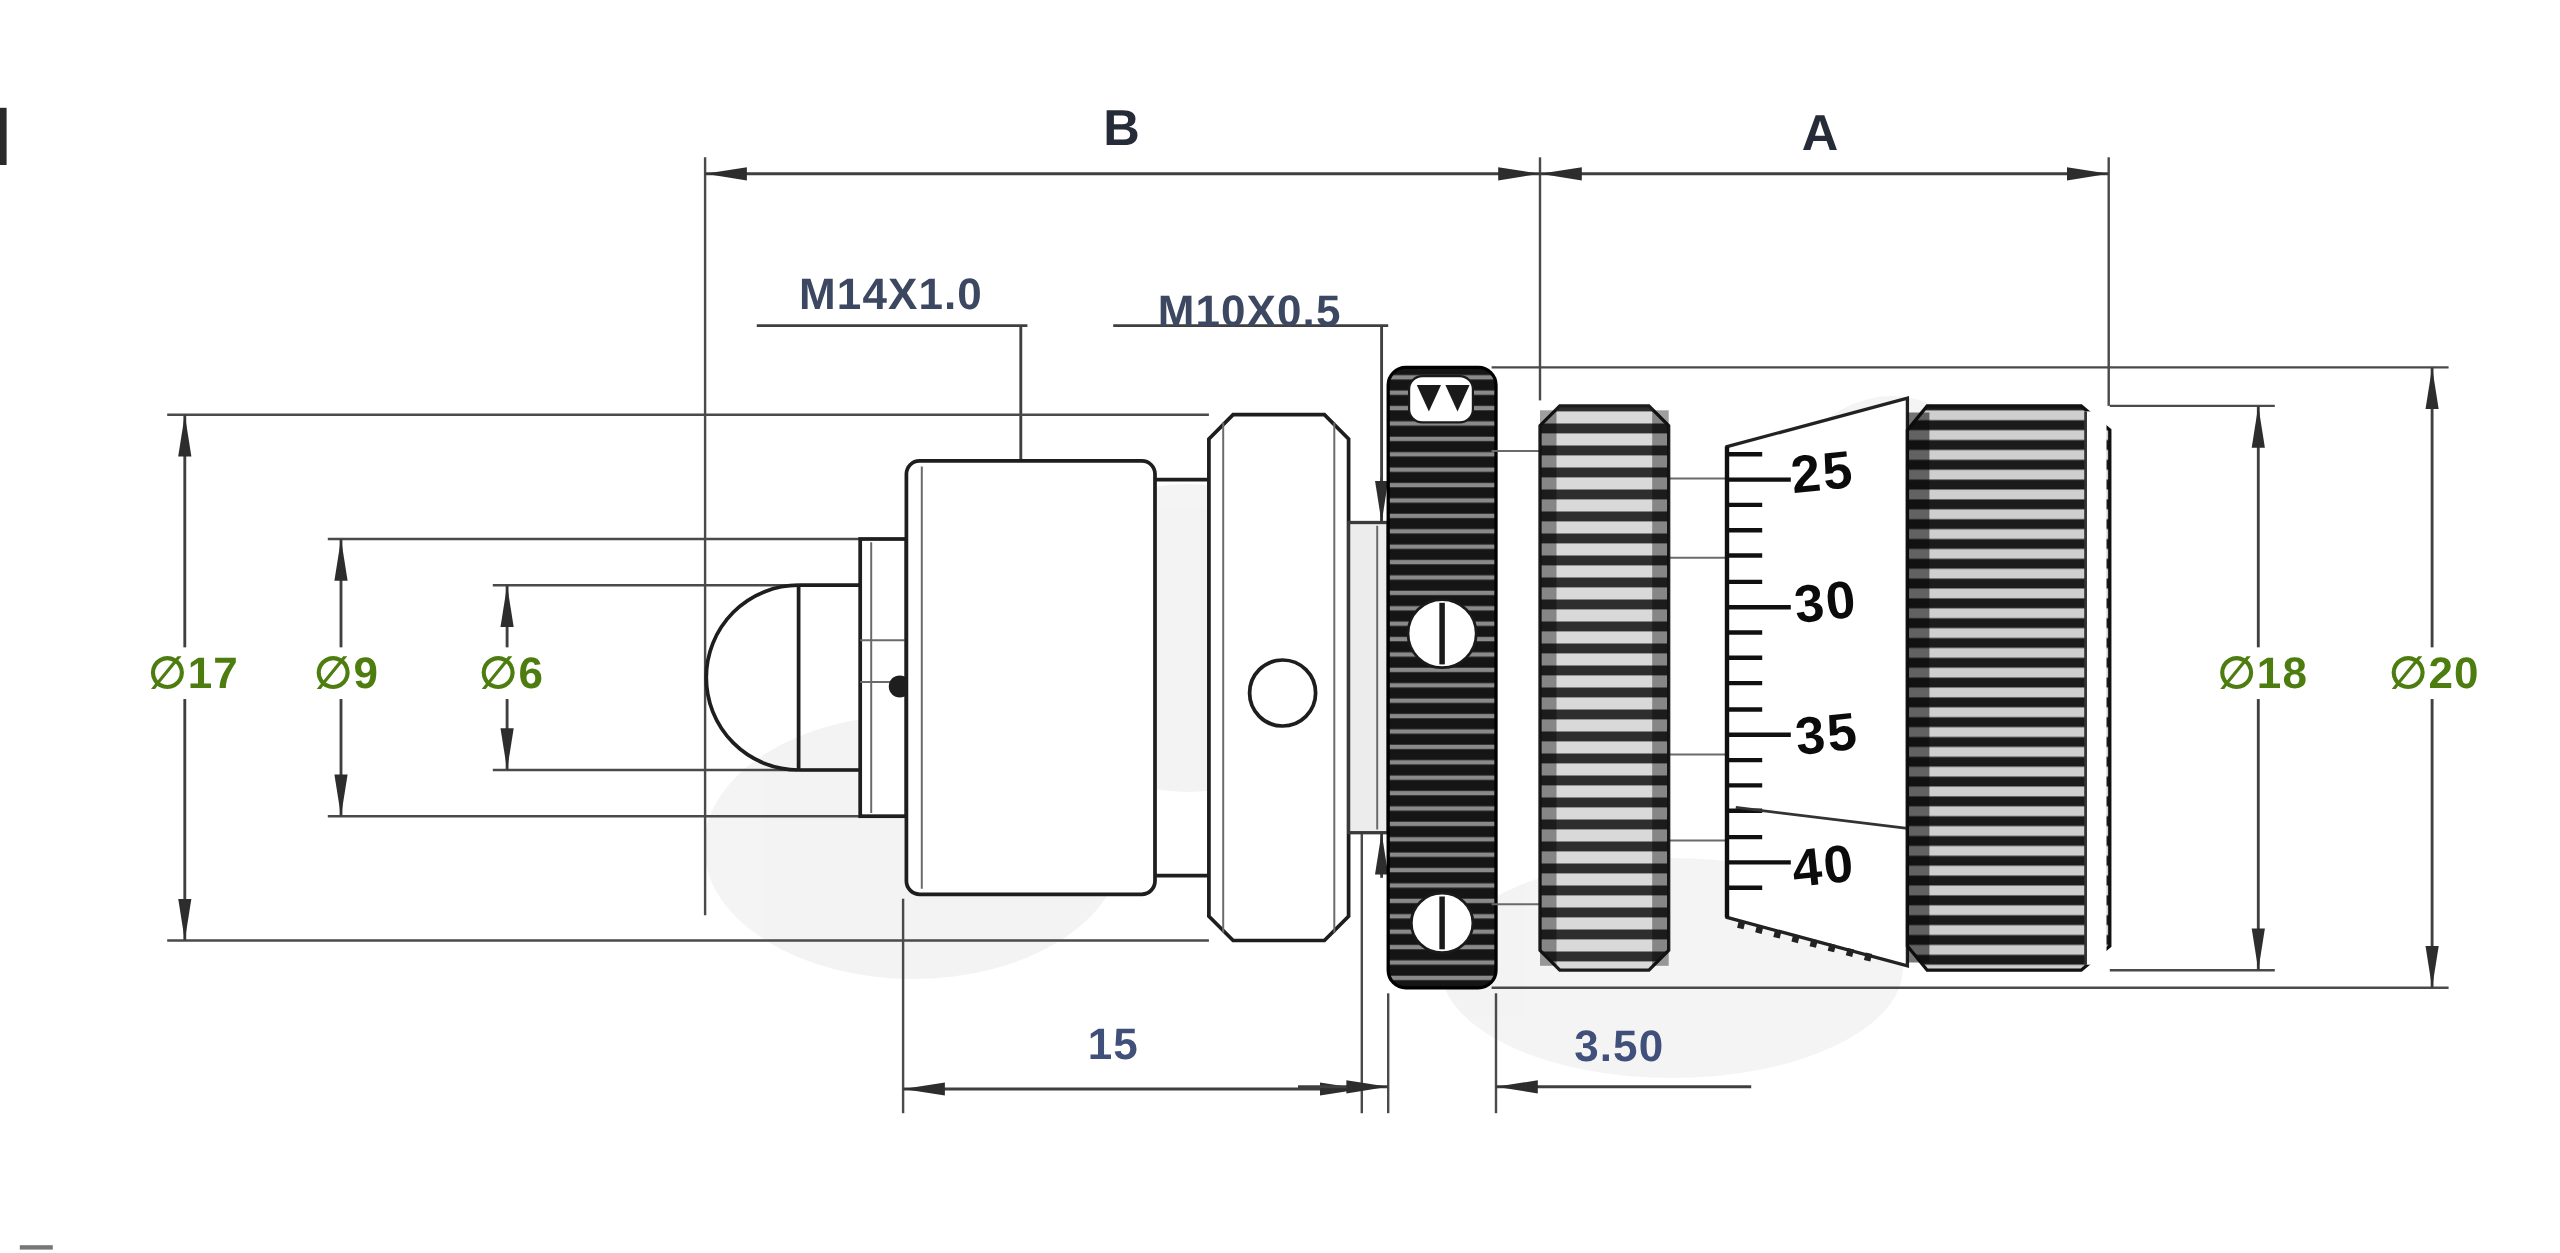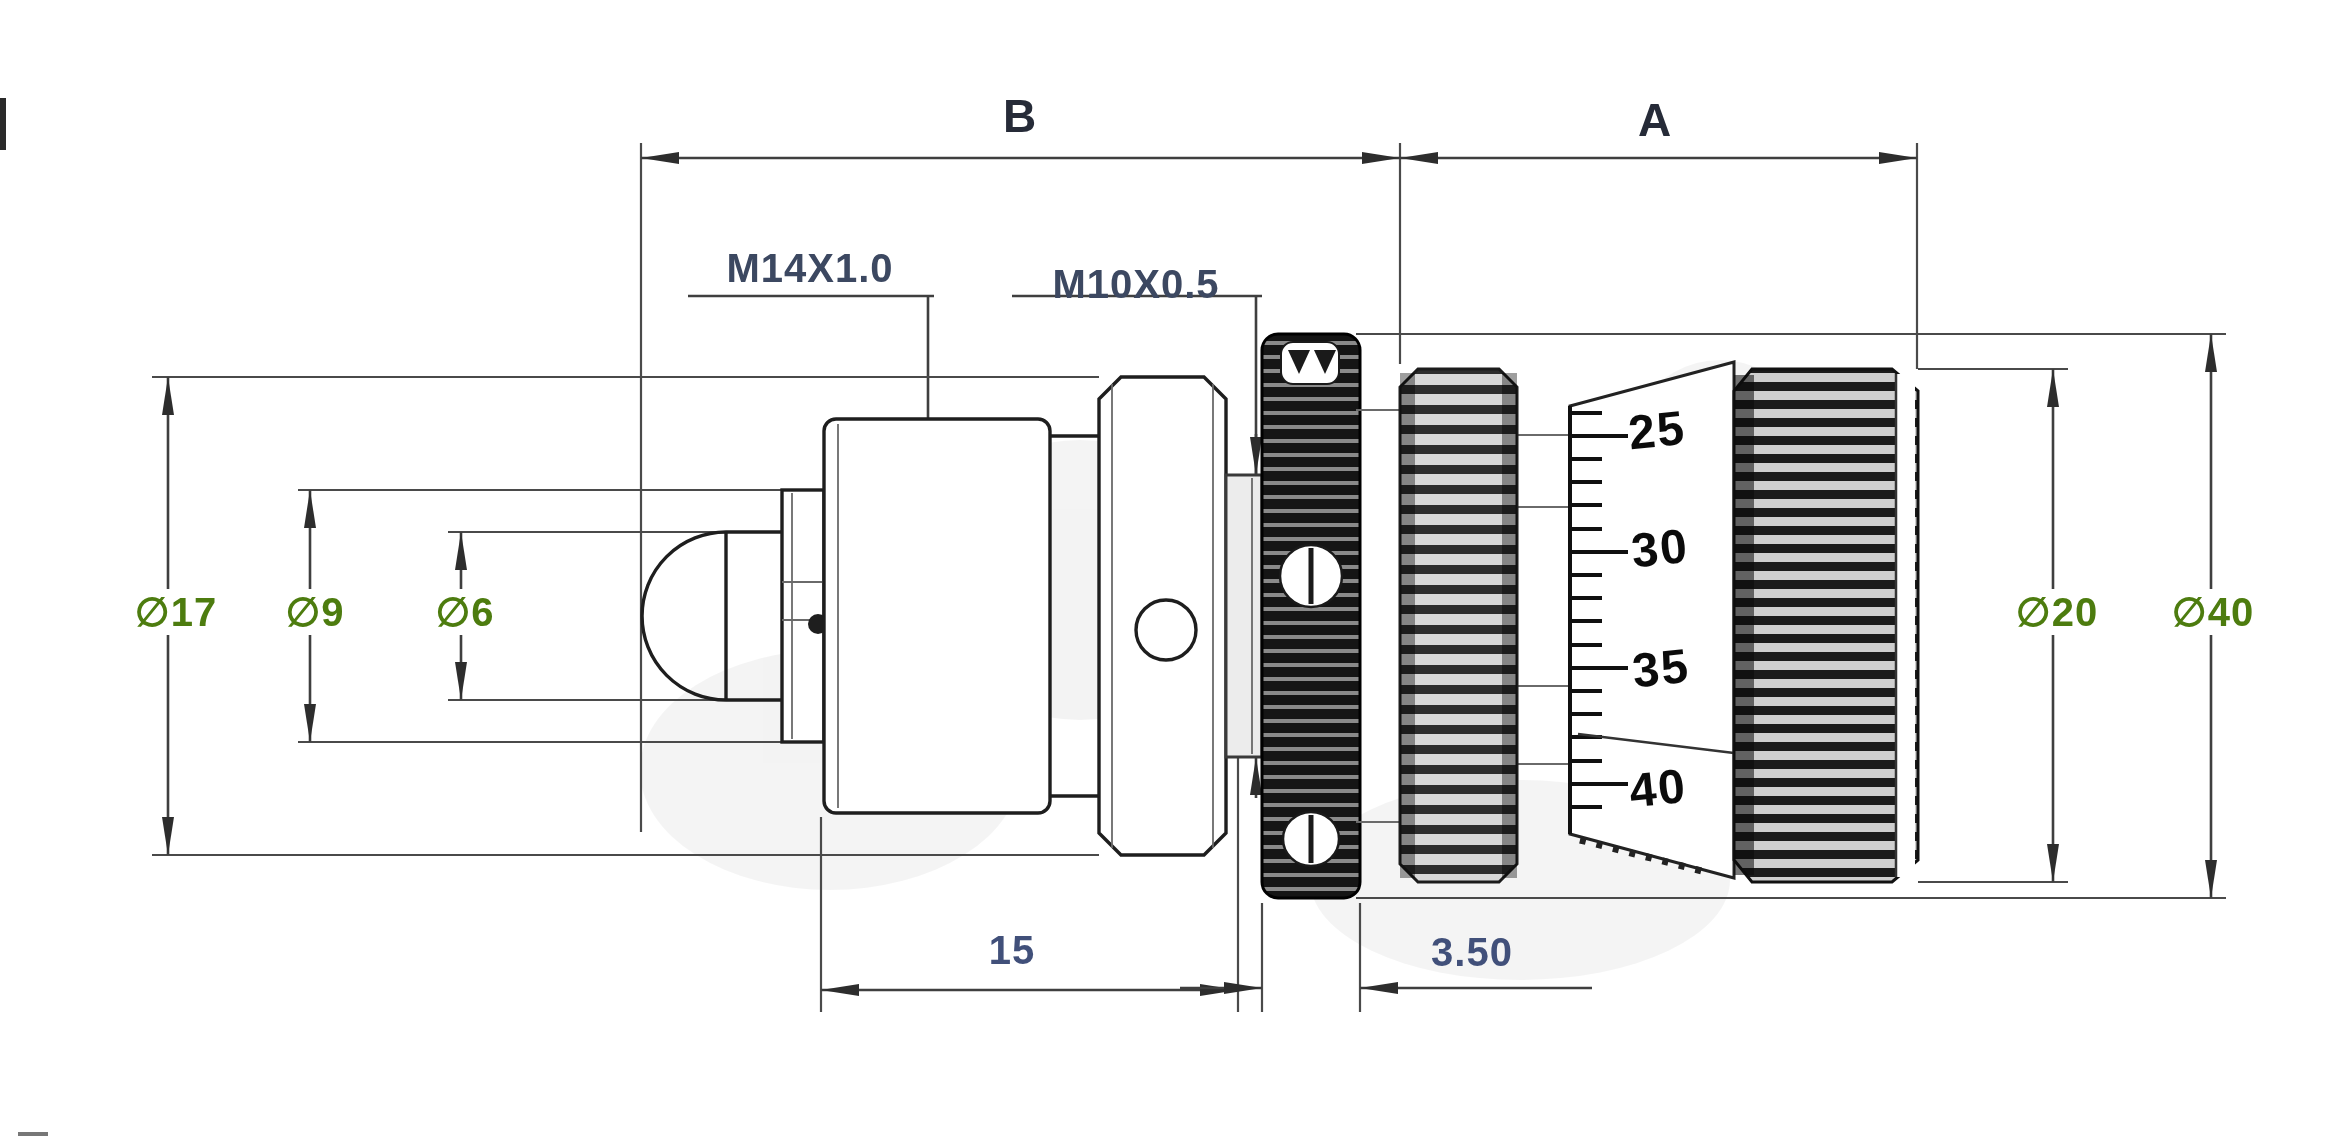--- a/index.html
+++ b/index.html
@@ -209,22 +209,22 @@
 
   <div class="lbl lbl-ab" style="left:1020px;top:116px;">B</div>
   <div class="lbl lbl-ab" style="left:1655px;top:120px;">A</div>
 
   <div class="lbl" style="left:810px;top:268px;">M14X1.0</div>
   <div class="lbl" style="left:1136px;top:268px;margin-top:16px;">M10X0.5</div>
 
   <div class="lbl lbl-dia" style="left:176px;top:612px;">∅17</div>
   <div class="lbl lbl-dia" style="left:315px;top:612px;">∅9</div>
   <div class="lbl lbl-dia" style="left:465px;top:612px;">∅6</div>
-  <div class="lbl lbl-dia" style="left:2057px;top:612px;">∅20</div>
-  <div class="lbl lbl-dia" style="left:2213px;top:612px;">∅40</div>
+  <div class="lbl lbl-dia" style="left:2057px;top:612px;">∅18</div>
+  <div class="lbl lbl-dia" style="left:2213px;top:612px;">∅20</div>
 
   <div class="lbl lbl-len" style="left:1012px;top:950px;">15</div>
   <div class="lbl lbl-len" style="left:1472px;top:952px;">3.50</div>
 
   <div class="scale-num" style="left:1657px;top:430px;">25</div>
   <div class="scale-num" style="left:1660px;top:548px;">30</div>
   <div class="scale-num" style="left:1661px;top:668px;">35</div>
   <div class="scale-num" style="left:1658px;top:788px;">40</div>
 
 </div>

